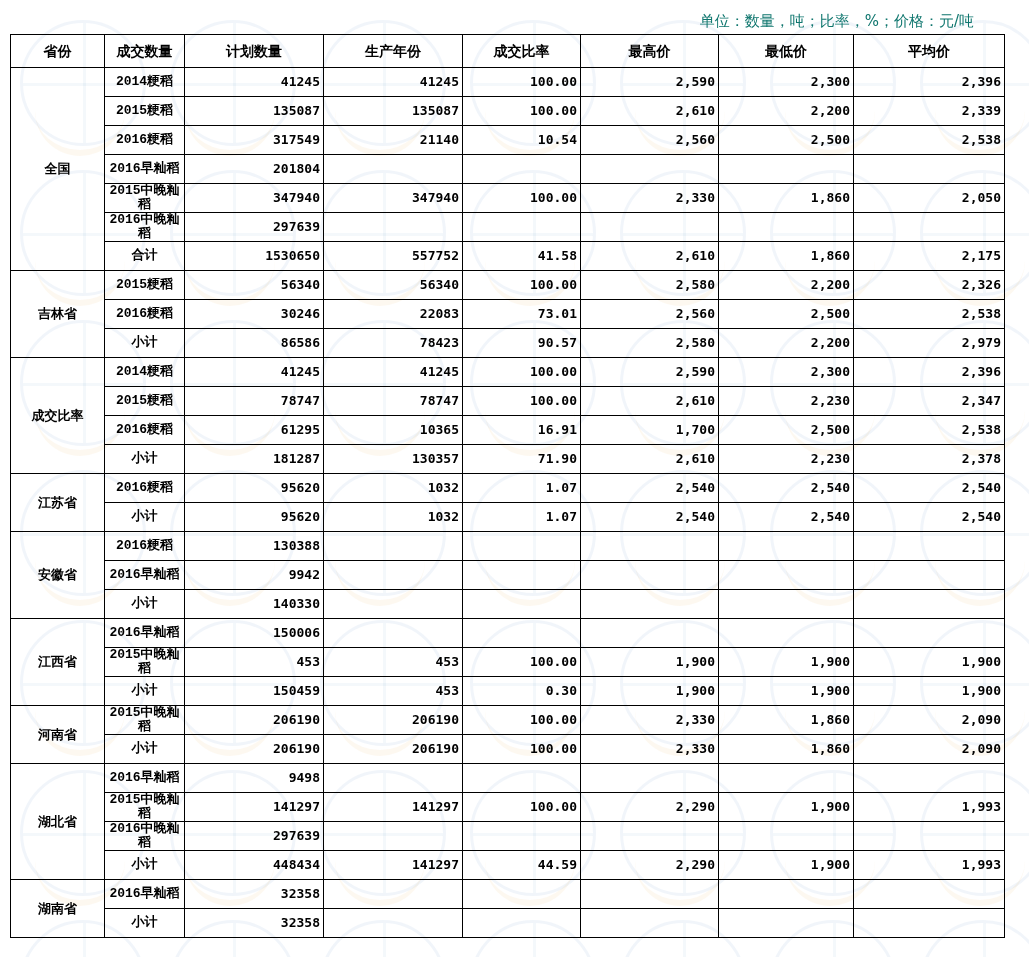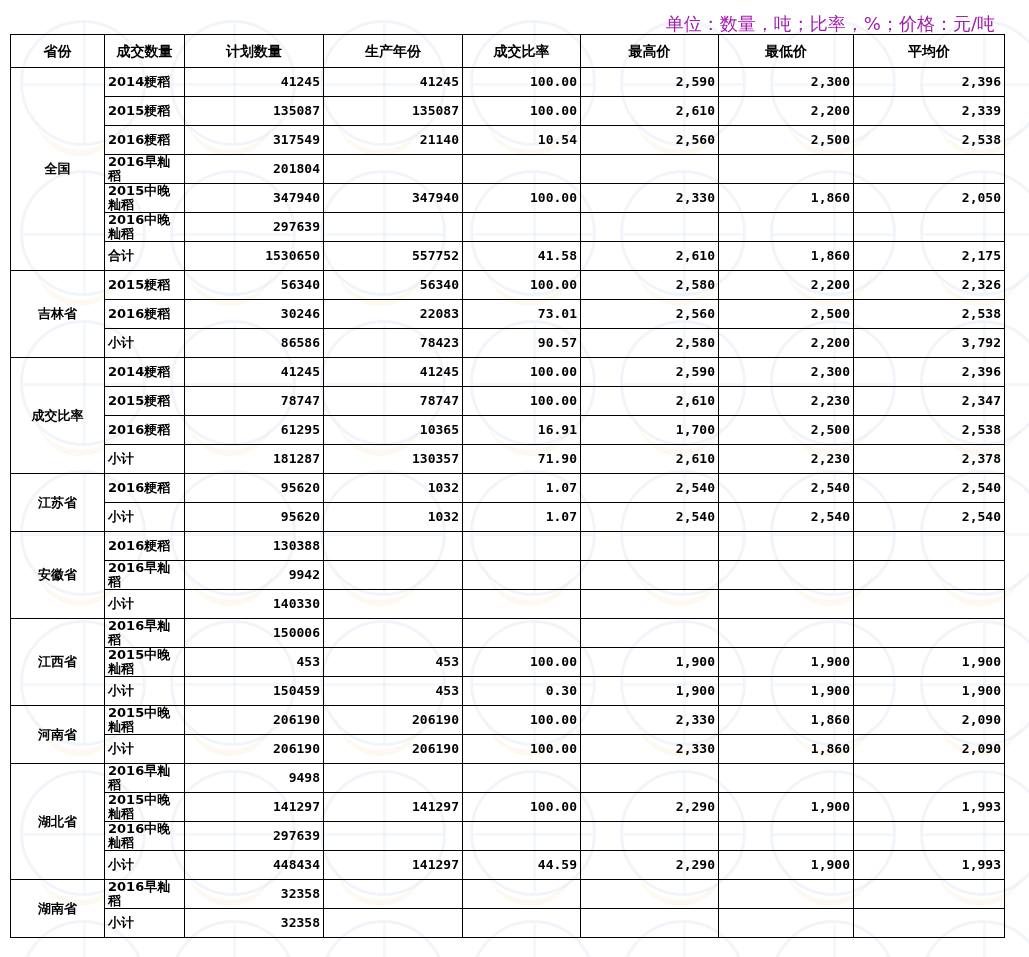--- a/index.html
+++ b/index.html
@@ -22,37 +22,37 @@
   }
   .wm-globe::after {
     content: ""; position: absolute; top: 50%; left: 0; right: 0; height: 0;
     border-top: 3px solid rgba(120,160,210,0.08);
   }
   .wm-wheat {
     position: absolute; width: 90px; height: 40px; border-radius: 0 0 45px 45px;
     border-bottom: 6px solid rgba(240,190,110,0.10);
   }
   .unit-note {
-    position: absolute; top: 12px; right: 34px;
-    font-size: 18px; color: #a21caf;
+    position: absolute; top: 12px; right: 55px;
+    font-size: 15px; color: #0f766e;
   }
   table.grid {
     position: absolute; left: 10px; top: 34px;
     border-collapse: collapse; table-layout: fixed;
     width: 994px;
   }
   table.grid td, table.grid th {
     border: 1px solid #000;
     font-size: 13px; font-weight: bold; color: #000;
     padding: 0 3px; height: 28px; line-height: 14px;
     overflow: hidden;
   }
   table.grid th { height: 32px; font-size: 14px; text-align: center; }
   td.prov { text-align: center; font-size: 14px; }
-  td.year { text-align: left; padding: 0 1px; font-size: 13px; }
+  td.year { text-align: center; padding: 0 1px; font-size: 13px; font-family: Liberation Mono, monospace; }
   td.num { text-align: right; font-family: "DejaVu Sans Mono", "Liberation Mono", monospace; font-size: 13px; }
 </style>
 </head>
 <body>
 
 <div class="watermark" id="wm">
     <div class="wm-globe" style="left: 20px; top: 20px;"></div>
     <div class="wm-wheat" style="left: 35px; top: 110px;"></div>
     <div class="wm-globe" style="left: 170px; top: 20px;"></div>
     <div class="wm-wheat" style="left: 185px; top: 110px;"></div>
@@ -254,21 +254,21 @@
         <td class="num">2,500</td>
         <td class="num">2,538</td>
       </tr>
       <tr>
         <td class="year">小计</td>
         <td class="num">86586</td>
         <td class="num">78423</td>
         <td class="num">90.57</td>
         <td class="num">2,580</td>
         <td class="num">2,200</td>
-        <td class="num">3,792</td>
+        <td class="num">2,979</td>
       </tr>
       <tr>
         <td class="prov" rowspan="4">成交比率</td>
         <td class="year">2014粳稻</td>
         <td class="num">41245</td>
         <td class="num">41245</td>
         <td class="num">100.00</td>
         <td class="num">2,590</td>
         <td class="num">2,300</td>
         <td class="num">2,396</td>

